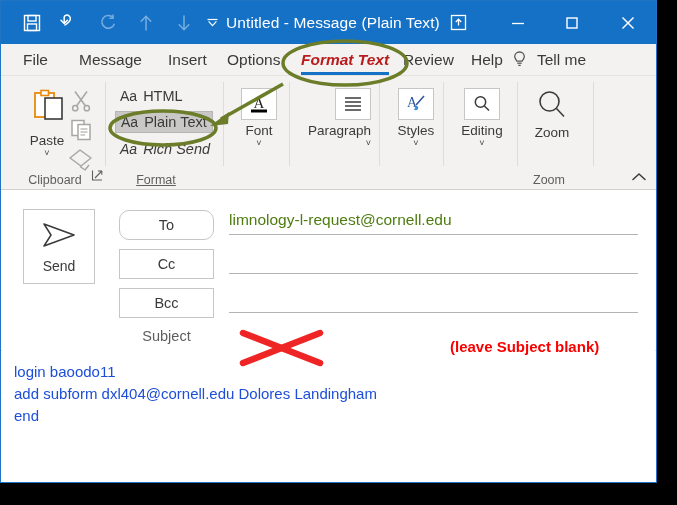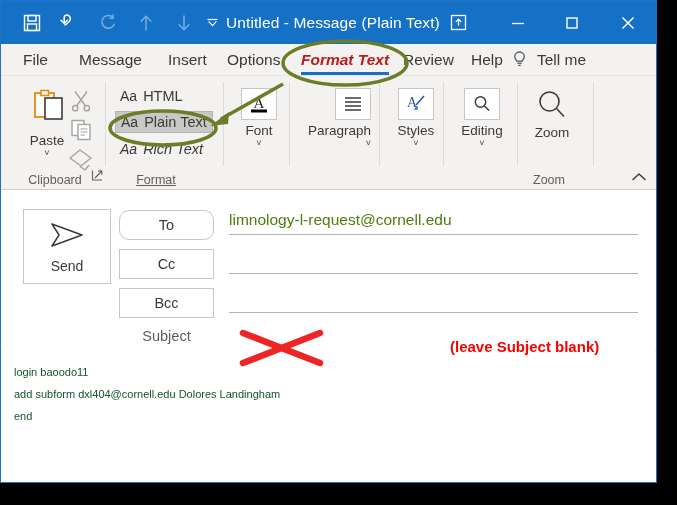--- a/index.html
+++ b/index.html
@@ -99,21 +99,21 @@
   .fmt-item.sel{background:#c9c8c7;border:1px solid #b6b5b4;}
   .fmt-item.rich .aa,.fmt-item.rich .nm{font-style:italic;}
 
   #ribbon-collapse{
     position:absolute;right:8px;bottom:3px;font-size:13px;color:#3b3a39;
   }
 
   
   #compose{position:relative;height:160px;background:#ffffff;border-bottom:1px solid #e1dfdd;}
   #send-btn{
-    position:absolute;left:22px;top:19px;width:88px;height:75px;
+    position:absolute;left:22px;top:19px;width:72px;height:75px;
     border:1px solid #c8c6c4;background:#ffffff;box-sizing:border-box;
     display:flex;flex-direction:column;align-items:center;justify-content:center;gap:4px;
     color:#3b3a39;
   }
   #send-btn .cap{font-size:14px;}
   .addr-btn{
     position:absolute;left:118px;width:95px;height:30px;
     border:1px solid #c8c6c4;background:#ffffff;box-sizing:border-box;
     display:flex;align-items:center;justify-content:center;
     font-size:14.5px;color:#3b3a39;
@@ -129,21 +129,21 @@
     font-size:15.5px;color:#4d7c0f;
     border-bottom:1px solid #b3b3b3;
   }
 
   
   #body-area{
     position:absolute;left:1px;right:1px;top:348px;bottom:1px;
     background:#ffffff;padding:12px 0 0 12px;box-sizing:border-box;
   }
   #body-area .ln{
-    font-size:11px;line-height:22px;color:#14532d;white-space:pre;
+    font-size:15px;line-height:22px;color:#1d4ed8;white-space:pre;
   }
 
   
   #annot{position:absolute;left:0;top:0;width:677px;height:505px;pointer-events:none;}
   #note-subject{
     position:absolute;left:450px;top:338px;
     font-size:15px;font-weight:bold;color:#fb0000;white-space:nowrap;
   }
 </style>
 </head>
@@ -323,21 +323,21 @@
     <div class="fmt-item" style="top:9px;">
       <span class="aa">Aa</span>
       <span class="nm">HTML</span>
     </div>
     <div class="fmt-item sel" style="top:35px;">
       <span class="aa">Aa</span>
       <span class="nm">Plain Text</span>
     </div>
     <div class="fmt-item rich" style="top:62px;">
       <span class="aa">Aa</span>
-      <span class="nm">Rich Text</span>
+      <span class="nm">Rich Send</span>
     </div>
     <div class="grp-label" style="left:100px;width:110px;text-decoration:underline;">Format</div>
     <div class="grp-sep" style="left:222px;"></div>
 
     <div class="bigbtn" style="left:232px;top:12px;width:52px;">
       <span class="iconbox">
         <svg width="24" height="24" viewBox="0 0 24 24">
           <text x="12" y="16" font-family="Liberation Serif, serif" font-size="15" fill="#201f1e" text-anchor="middle">A</text>
           <rect x="4" y="17.5" width="16" height="3" fill="#000000"></rect>
           </svg>

